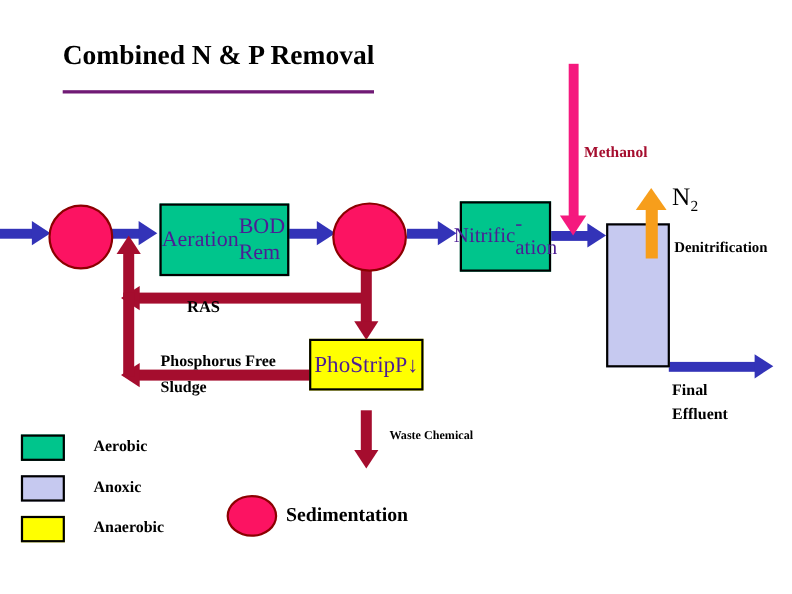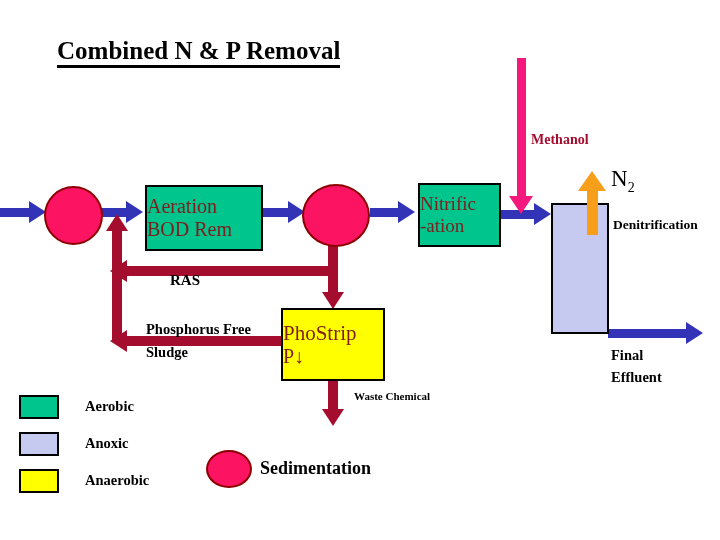--- a/index.html
+++ b/index.html
@@ -17,53 +17,54 @@
   }
   .abs { position: absolute; }
 
   
   #title {
     left: 57px;
     top: 38px;
     font-size: 25px;
     font-weight: bold;
     color: #000000;
-    border-bottom: 3px solid #000000;
-    padding-bottom: 1px;
+    border-bottom: 3px solid #701a75;
+    padding-bottom: 18px;
     line-height: 1.05;
     white-space: nowrap;
   }
 
   
   .proc-box {
     border: 2px solid #000000;
     box-sizing: border-box;
     display: flex;
-    flex-direction: column;
+    flex-direction: row;
+    align-items: center;
     justify-content: center;
-    color: #7f1d1d;
+    color: #4c1d95;
     z-index: 6;
   }
   .aerobic   { background: #00C58C; }
   .anoxic    { background: #C6C9F0; }
   .anaerobic { background: #FFFF00; }
 
   #box-aeration {
     left: 145px; top: 185px; width: 118px; height: 66px;
     font-size: 20px; line-height: 1.15;
   }
   #box-nitrification {
     left: 418px; top: 183px; width: 83px; height: 64px;
     font-size: 19px; line-height: 1.15;
   }
   #box-denitrification {
     left: 551px; top: 203px; width: 58px; height: 131px;
   }
   #box-phostrip {
-    left: 281px; top: 308px; width: 104px; height: 73px;
+    left: 281px; top: 308px; width: 104px; height: 47px;
     font-size: 21px; line-height: 1.1;
   }
   #box-phostrip .p-down { font-size: 20px; }
 
   
   .sed-circle {
     border-radius: 50%;
     background: #FC1362;
     border: 2px solid #8B0000;
     box-sizing: border-box;

